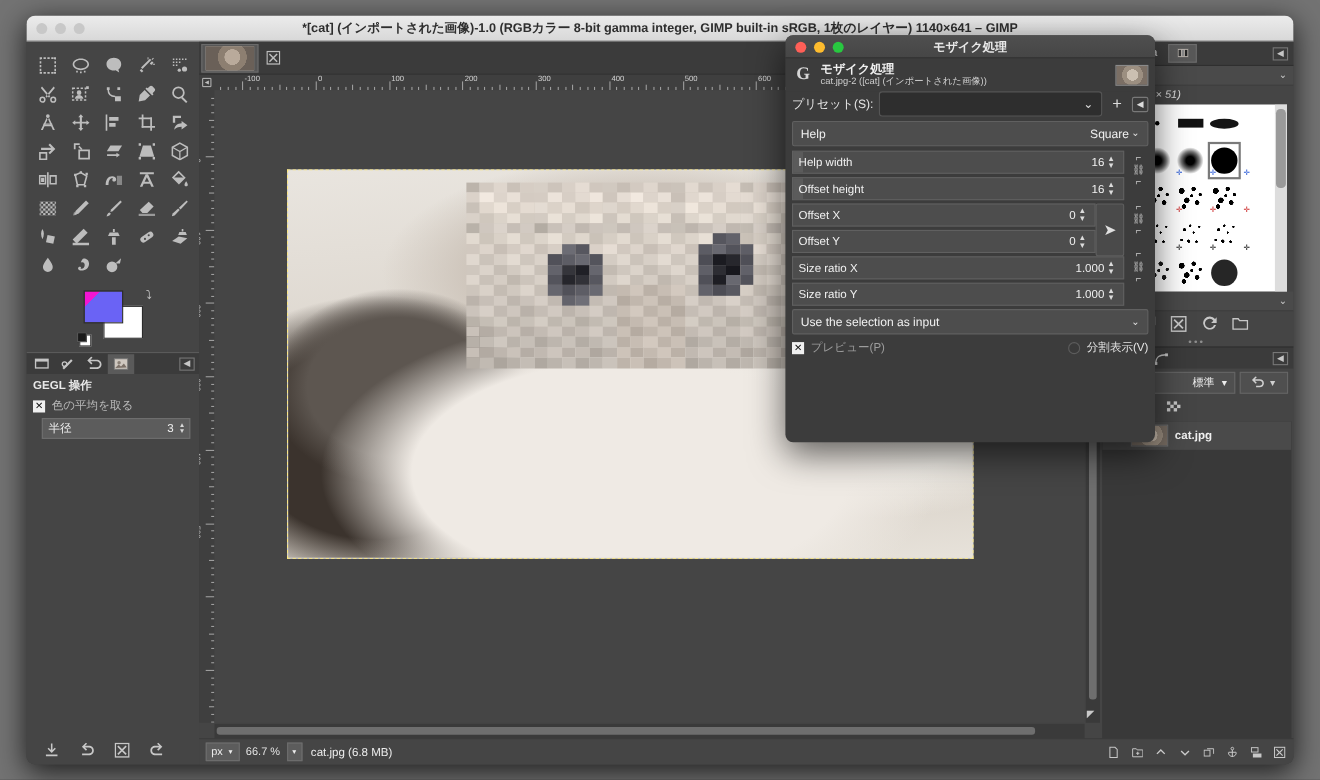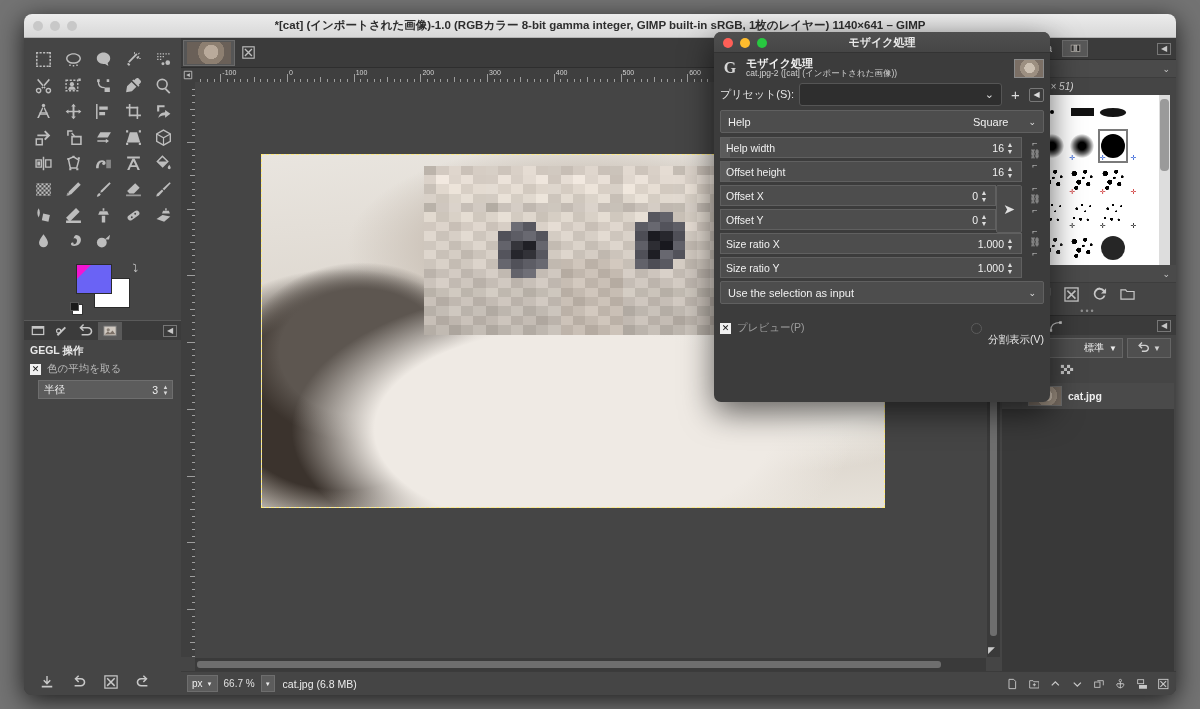--- a/index.html
+++ b/index.html
@@ -285,21 +285,21 @@
   .md-row{display:flex;align-items:center;gap:5px;margin-bottom:4px;}
   .md-label{font-size:11px;color:#e6e6e6;}
   .combo-dark{flex:1;height:23px;background:#2e2e2e;border:1px solid #555;border-radius:3px;
               display:flex;align-items:center;justify-content:flex-end;padding-right:7px;color:#ddd;font-size:10px;}
   .icon-btn{width:17px;height:17px;display:flex;align-items:center;justify-content:center;
             color:#dcdcdc;font-size:15px;}
   .icon-btn.boxed{border:1px solid #787878;border-radius:2px;font-size:8px;width:15px;height:14px;}
   .shape-row{height:23px;background:#4d4d4d;border:1px solid #606060;border-radius:2px;
              display:flex;align-items:center;padding:0 7px;margin-bottom:4px;}
   .shape-row .sl{flex:1;font-size:11px;color:#f0f0f0;}
-  .shape-row .sv{font-size:11px;color:#f0f0f0;margin-right:20px;}
+  .shape-row .sv{font-size:11px;color:#f0f0f0;margin-right:2px;}
   .shape-row .cv{font-size:9px;color:#e0e0e0;}
   #md-sliders{display:flex;gap:4px;}
   #md-slider-col{flex:1;}
   .slider{height:21px;background:#4d4d4d;border:1px solid #606060;position:relative;
           display:flex;align-items:center;padding:0 5px;margin-bottom:3px;}
   .slider .fill{position:absolute;left:0;top:0;bottom:0;background:#5b5b5b;}
   .slider .sl{font-size:10.5px;color:#f0f0f0;position:relative;flex:1;}
   .slider .sv{font-size:10.5px;color:#f0f0f0;position:relative;}
   .spinarrows{width:12px;display:flex;flex-direction:column;align-items:center;
               color:#dcdcdc;font-size:7px;line-height:7px;position:relative;}
@@ -314,21 +314,21 @@
   .bgcolor-btn svg{width:16px;height:16px;fill:#dcdcdc;}
   .selcombo{height:23px;background:#4d4d4d;border:1px solid #606060;border-radius:2px;
             display:flex;align-items:center;padding:0 7px;margin-bottom:5px;}
   .selcombo .sl{flex:1;font-size:11px;color:#f0f0f0;}
   .selcombo .cv{font-size:9px;color:#e0e0e0;}
   .check-row{display:flex;align-items:center;margin:2px 0 7px 0;}
   .check-row .cbx{width:11px;height:11px;background:#f0f0f0;color:#111;font-size:9px;
                   display:flex;align-items:center;justify-content:center;line-height:1;margin-right:6px;}
   .check-row .cbx.off{background:#3a3a3a;border:1px solid #5c5c5c;border-radius:50%;}
   .check-row .ct{font-size:10.5px;color:#9d9d9d;}
-  .check-row .ct2{font-size:10.5px;color:#e6e6e6;margin-top:24px;}
+  .check-row .ct2{font-size:10.5px;color:#e6e6e6;}
   .check-row .grow{flex:1;}
   #md-buttons{display:flex;gap:6px;padding:2px 6px 8px 6px;}
   .md-btn{flex:1;height:23px;background:#4a4a4a;border:1px solid #5f5f5f;border-radius:3px;
           display:flex;align-items:center;justify-content:center;
           font-size:10.5px;color:#f2f2f2;}
 </style>
 </head>
 <body>
 
 <div id="root">

